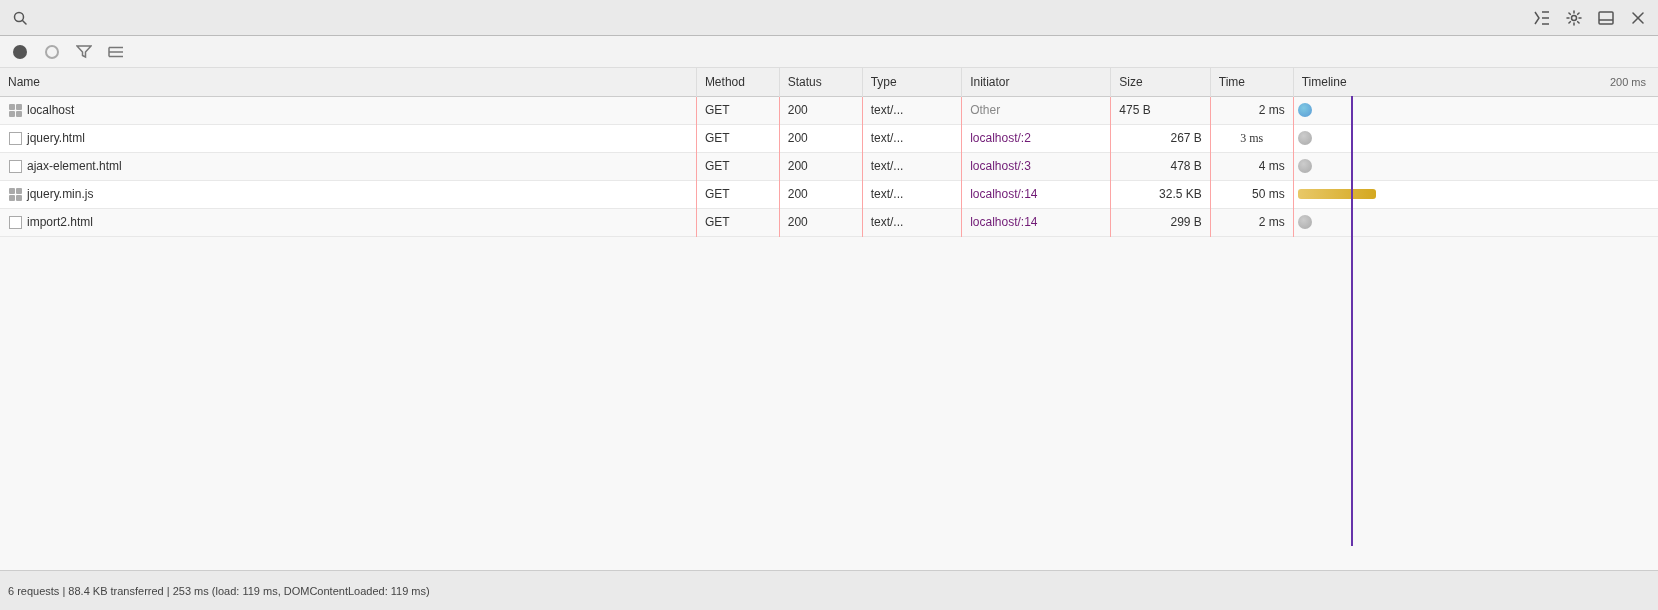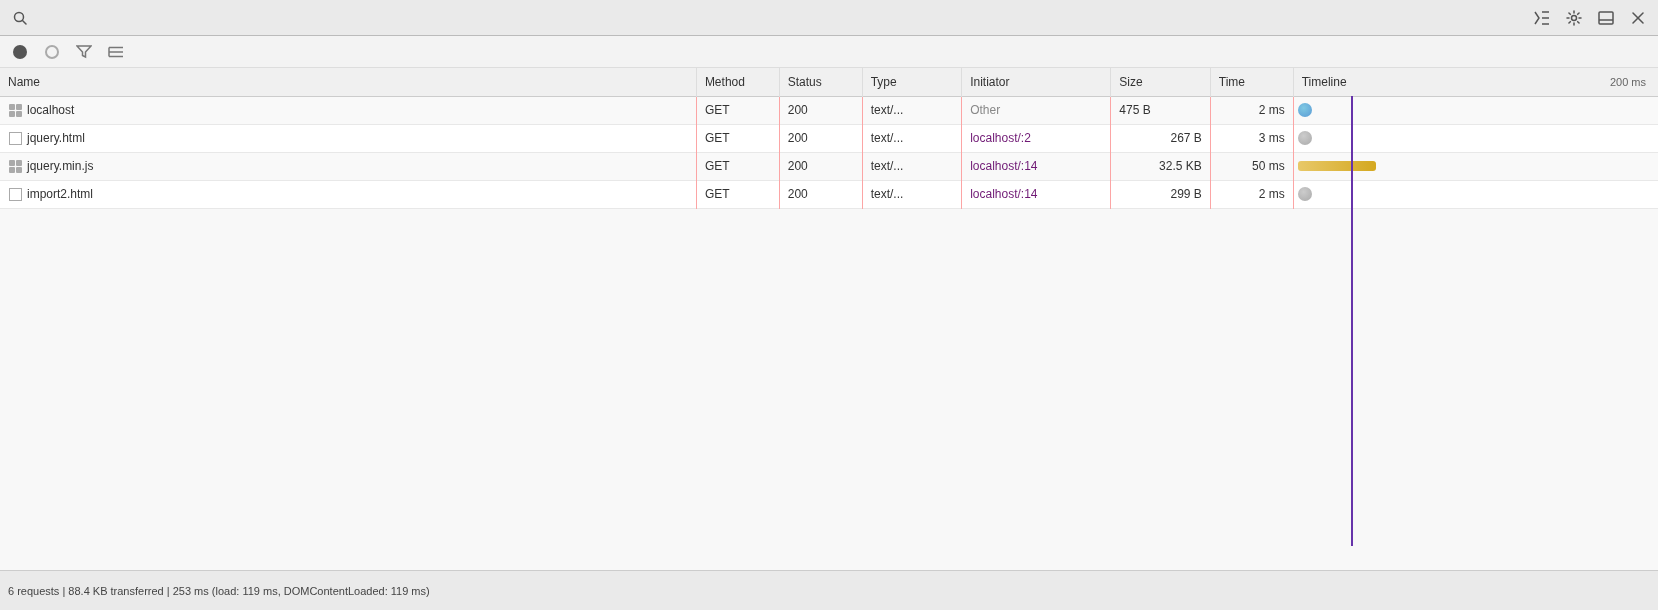--- a/index.html
+++ b/index.html
@@ -405,21 +405,42 @@
                     <div class="checkbox"></div>
                   </span>
                   <span>jquery.html</span>
                 </div>
               </td>
               <td>GET</td>
               <td>200</td>
               <td>text/...</td>
               <td><span class="initiator-link">localhost/:2</span></td>
               <td style="text-align: right;">267 B</td>
-              <td style="text-align: right;">3 ms</td>
+              <td style="text-align: center; font-family: Liberation Serif, serif;">3 ms</td>
+              <td style="position: relative; padding: 0px 4px;">
+                <div class="tl-container">
+                  <div class="tl-circle tl-gray"></div>
+                </div>
+              </td>
+            </tr>
+            <tr>
+              <td>
+                <div class="td-name">
+                  <span class="file-icon">
+                    <div class="checkbox"></div>
+                  </span>
+                  <span>ajax-element.html</span>
+                </div>
+              </td>
+              <td>GET</td>
+              <td>200</td>
+              <td>text/...</td>
+              <td><span class="initiator-link">localhost/:3</span></td>
+              <td style="text-align: right;">478 B</td>
+              <td style="text-align: right;">4 ms</td>
               <td style="position: relative; padding: 0px 4px;">
                 <div class="tl-container">
                   <div class="tl-circle tl-gray"></div>
                 </div>
               </td>
             </tr>
             <tr>
               <td>
                 <div class="td-name">
                   <span class="file-icon">

